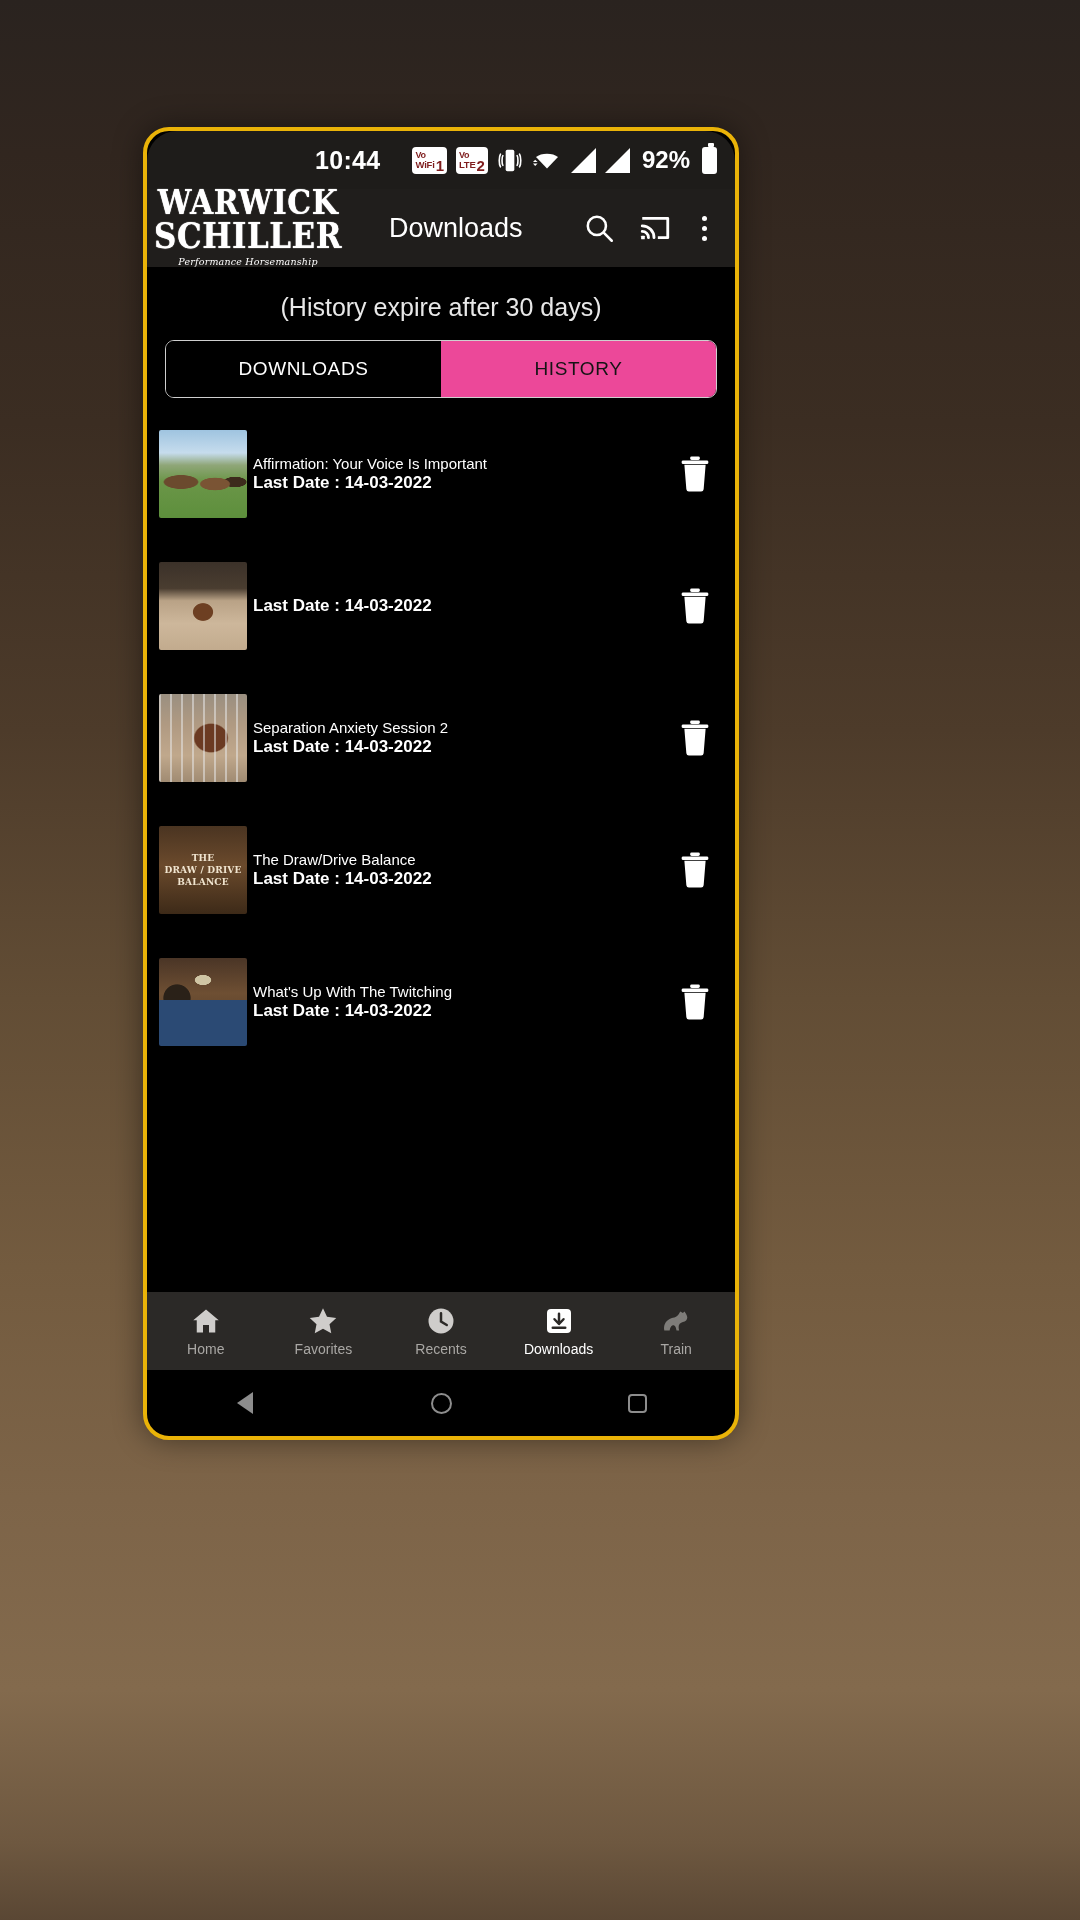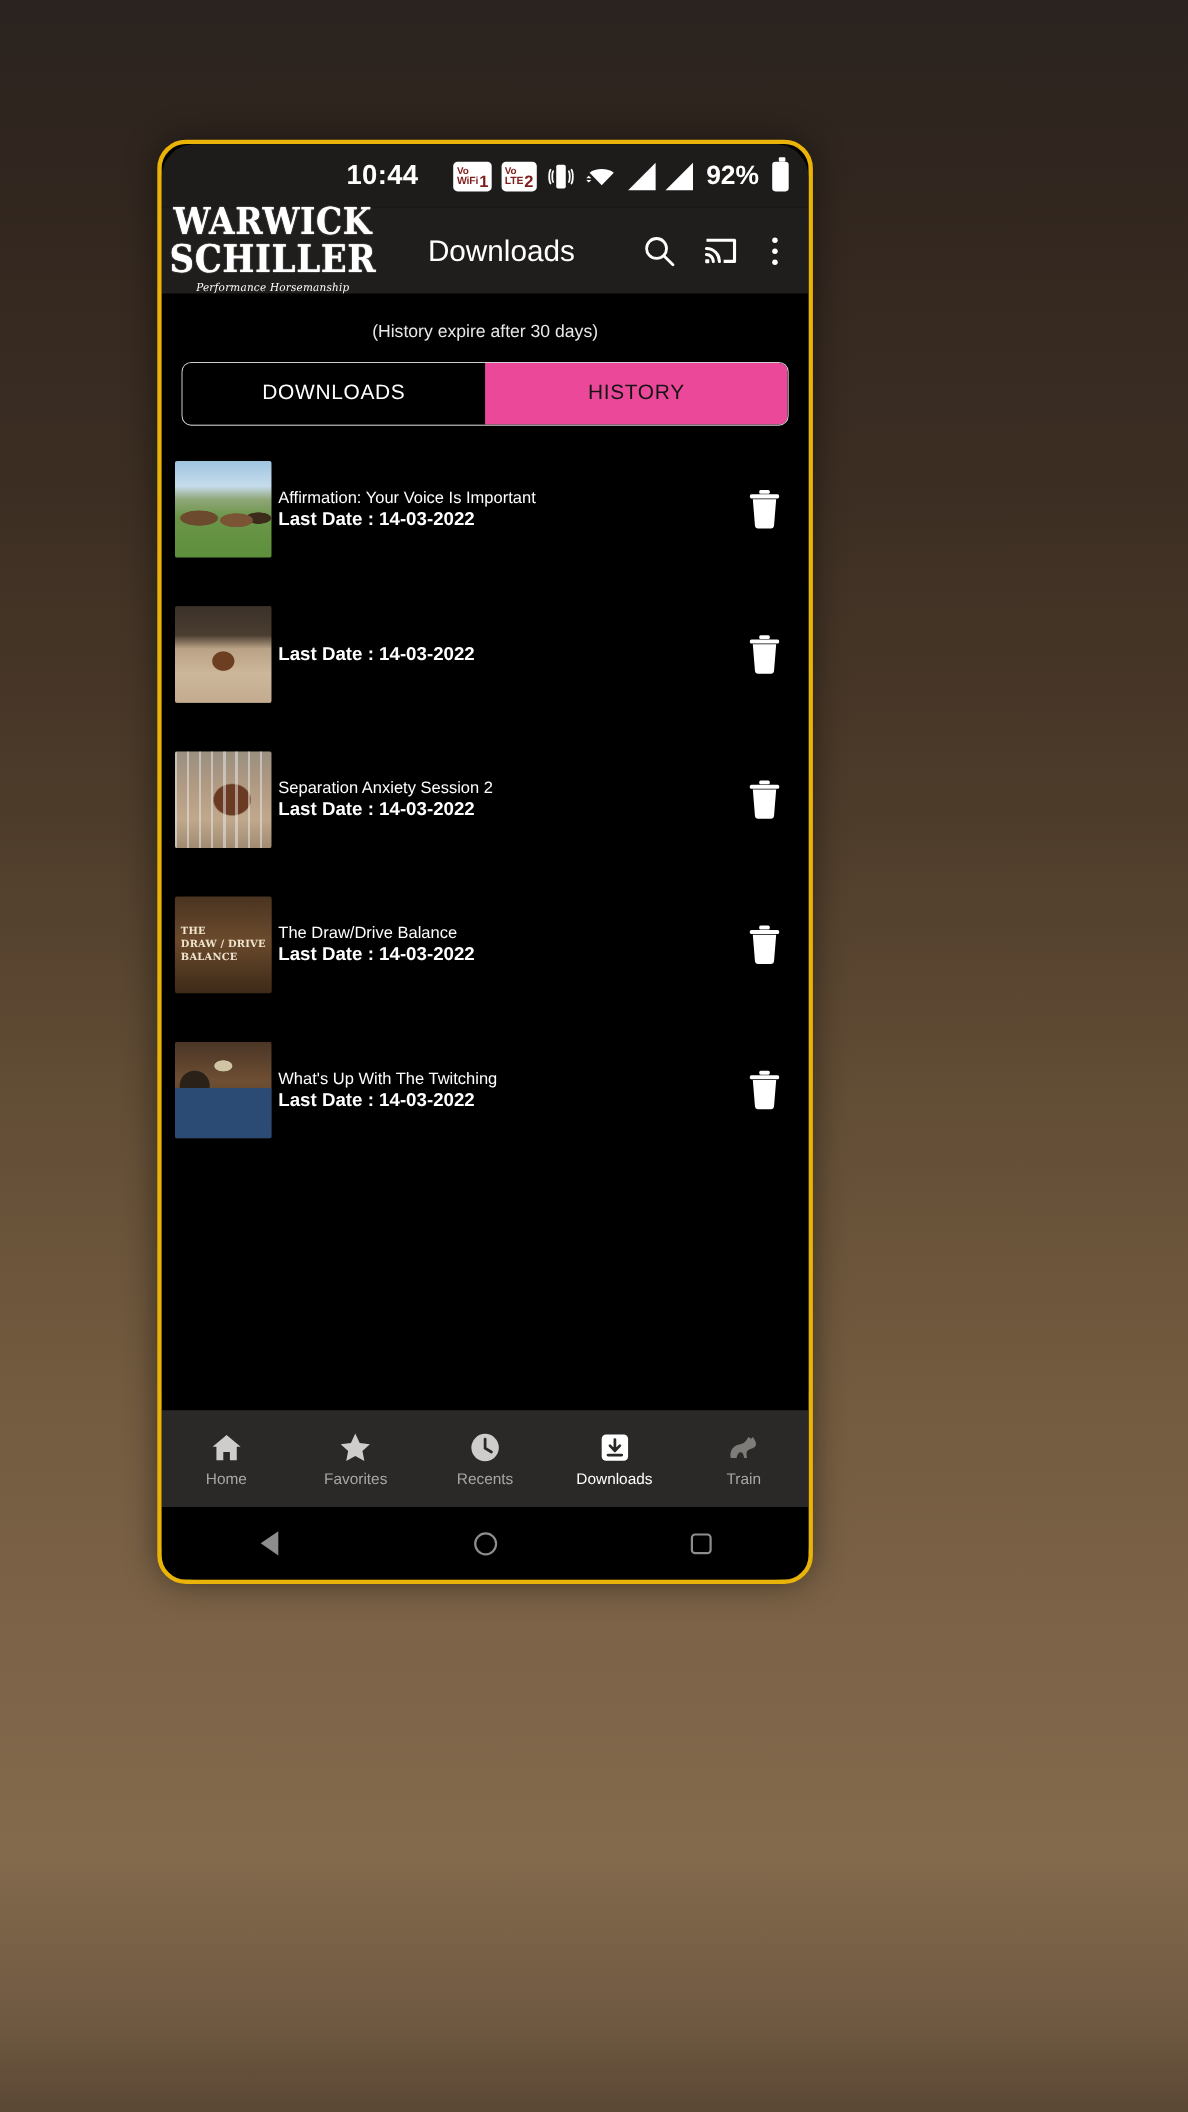--- a/index.html
+++ b/index.html
@@ -139,21 +139,21 @@
   #kebab-icon i { width: 5px; height: 5px; background:#fff; border-radius:50%; display:block; }
 
   
   #content {
     flex: 1 1 auto;
     background: #000;
     overflow: hidden;
     display: flex; flex-direction: column;
   }
   #history-notice {
-    color: #e8e8e8; font-size: 16px;
+    color: #e8e8e8; font-size: 25px;
     text-align: center;
     padding: 26px 0 18px;
     flex: 0 0 auto;
   }
   #tab-toggle {
     margin: 0 18px 16px;
     height: 58px;
     display: flex;
     border-radius: 9px;
     border: 1.5px solid #cfcfcf;
@@ -196,21 +196,21 @@
   }
   .trash-btn {
     width: 52px; height: 56px;
     flex: 0 0 auto;
     display: flex; align-items: center; justify-content: center;
     cursor: pointer;
   }
 
   
   #bottom-nav {
-    height: 88px;
+    height: 78px;
     background: #2b2927;
     display: flex; align-items: center;
     flex: 0 0 auto;
     margin-top: 17px;
   }
   .nav-item {
     flex: 1; display: flex; flex-direction: column;
     align-items: center; justify-content: center; gap: 5px;
     cursor: pointer;
   }
@@ -252,21 +252,21 @@
       repeating-linear-gradient(90deg, rgba(230,230,230,.55) 0 2px, transparent 2px 11px),
       radial-gradient(ellipse 26px 22px at 52px 44px, #6b3a22 0 62%, transparent 68%),
       linear-gradient(180deg,#9a8f80 0%, #b09a82 35%, #c0a88c 70%, #a08b72 100%);
   }
   .t-drawdrive {
     background: linear-gradient(180deg,#4a3421 0%, #6b4a2c 45%, #3d2a18 100%);
     display:flex; align-items:center; justify-content:center;
   }
   .t-drawdrive span {
     color:#f0e4cf; font-family:"DejaVu Serif", serif; font-size: 9px;
-    font-weight:700; line-height:1.35; letter-spacing:.2px;
+    font-weight:700; text-align:center; line-height:1.35; letter-spacing:.2px;
   }
   .t-man {
     background:
       linear-gradient(180deg, transparent 0 48%, #2b4a74 48% 100%),
       radial-gradient(ellipse 13px 8px at 44px 22px, #cfc5a4 0 60%, transparent 66%),
       radial-gradient(circle 22px at 18px 40px, #2a2118 0 60%, transparent 64%),
       linear-gradient(180deg,#4a3526 0%, #6e4f33 40%, #4b3522 100%);
   }
 </style>
 </head>

